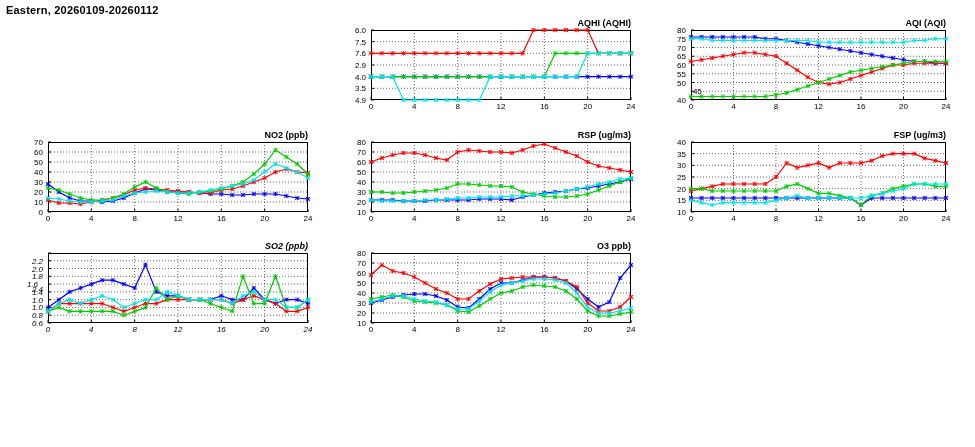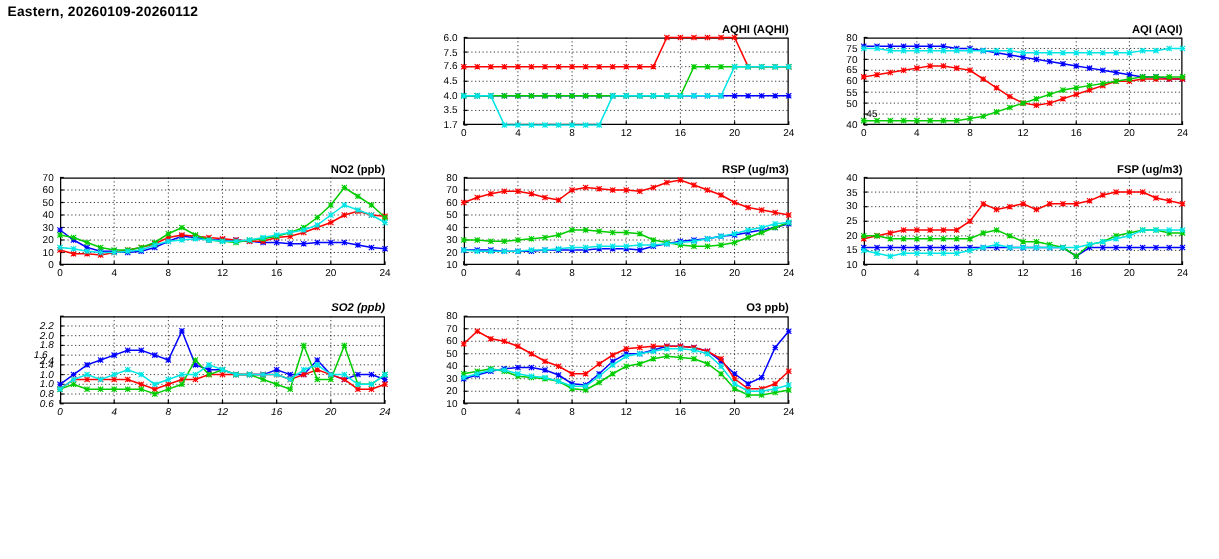--- a/index.html
+++ b/index.html
@@ -143,24 +143,24 @@
       <path d="M197.23333333333332 56.56666666666667L201.4333333333333 60.76666666666667M197.23333333333332 60.76666666666667L201.4333333333333 56.56666666666667M197.23333333333332 58.66666666666667L201.4333333333333 58.66666666666667M199.33333333333331 56.56666666666667L199.33333333333331 60.76666666666667" stroke="#00e5e5" stroke-width="0.9" fill="none"></path>
       <path d="M208.0666666666667 56.56666666666667L212.26666666666668 60.76666666666667M208.0666666666667 60.76666666666667L212.26666666666668 56.56666666666667M208.0666666666667 58.66666666666667L212.26666666666668 58.66666666666667M210.16666666666669 56.56666666666667L210.16666666666669 60.76666666666667" stroke="#00e5e5" stroke-width="0.9" fill="none"></path>
       <path d="M218.9 56.56666666666667L223.1 60.76666666666667M218.9 60.76666666666667L223.1 56.56666666666667M218.9 58.66666666666667L223.1 58.66666666666667M221 56.56666666666667L221 60.76666666666667" stroke="#00e5e5" stroke-width="0.9" fill="none"></path>
       <path d="M229.73333333333332 56.56666666666667L233.9333333333333 60.76666666666667M229.73333333333332 60.76666666666667L233.9333333333333 56.56666666666667M229.73333333333332 58.66666666666667L233.9333333333333 58.66666666666667M231.83333333333331 56.56666666666667L231.83333333333331 60.76666666666667" stroke="#00e5e5" stroke-width="0.9" fill="none"></path>
       <path d="M240.5666666666667 33.233333333333334L244.76666666666668 37.43333333333334M240.5666666666667 37.43333333333334L244.76666666666668 33.233333333333334M240.5666666666667 35.333333333333336L244.76666666666668 35.333333333333336M242.66666666666669 33.233333333333334L242.66666666666669 37.43333333333334" stroke="#00e5e5" stroke-width="0.9" fill="none"></path>
       <path d="M251.4 33.233333333333334L255.6 37.43333333333334M251.4 37.43333333333334L255.6 33.233333333333334M251.4 35.333333333333336L255.6 35.333333333333336M253.5 33.233333333333334L253.5 37.43333333333334" stroke="#00e5e5" stroke-width="0.9" fill="none"></path>
       <path d="M262.2333333333333 33.233333333333334L266.43333333333334 37.43333333333334M262.2333333333333 37.43333333333334L266.43333333333334 33.233333333333334M262.2333333333333 35.333333333333336L266.43333333333334 35.333333333333336M264.3333333333333 33.233333333333334L264.3333333333333 37.43333333333334" stroke="#00e5e5" stroke-width="0.9" fill="none"></path>
       <path d="M273.06666666666666 33.233333333333334L277.2666666666667 37.43333333333334M273.06666666666666 37.43333333333334L277.2666666666667 33.233333333333334M273.06666666666666 35.333333333333336L277.2666666666667 35.333333333333336M275.1666666666667 33.233333333333334L275.1666666666667 37.43333333333334" stroke="#00e5e5" stroke-width="0.9" fill="none"></path>
       <path d="M283.9 33.233333333333334L288.1 37.43333333333334M283.9 37.43333333333334L288.1 33.233333333333334M283.9 35.333333333333336L288.1 35.333333333333336M286 33.233333333333334L286 37.43333333333334" stroke="#00e5e5" stroke-width="0.9" fill="none"></path>
     </svg>
-    <div class="ylab" style="left: 0px; width: 21px; top: 82px;">1.7</div>
+    <div class="ylab" style="left: 0px; width: 21px; top: 82px;">4.9</div>
     <div class="ylab" style="left: 0px; width: 21px; top: 70.3333px;">3.5</div>
     <div class="ylab" style="left: 0px; width: 21px; top: 58.6667px;">4.0</div>
-    <div class="ylab" style="left: 0px; width: 21px; top: 47px;">4.5</div>
+    <div class="ylab" style="left: 0px; width: 21px; top: 47px;">2.9</div>
     <div class="ylab" style="left: 0px; width: 21px; top: 35.3333px;">7.6</div>
     <div class="ylab" style="left: 0px; width: 21px; top: 23.6667px;">7.5</div>
     <div class="ylab" style="left: 0px; width: 21px; top: 12px;">6.0</div>
     <div class="xlab" style="left: 26px; top: 84px;">0</div>
     <div class="xlab" style="left: 69.3333px; top: 84px;">4</div>
     <div class="xlab" style="left: 112.667px; top: 84px;">8</div>
     <div class="xlab" style="left: 156px; top: 84px;">12</div>
     <div class="xlab" style="left: 199.333px; top: 84px;">16</div>
     <div class="xlab" style="left: 242.667px; top: 84px;">20</div>
     <div class="xlab" style="left: 286px; top: 84px;">24</div>

